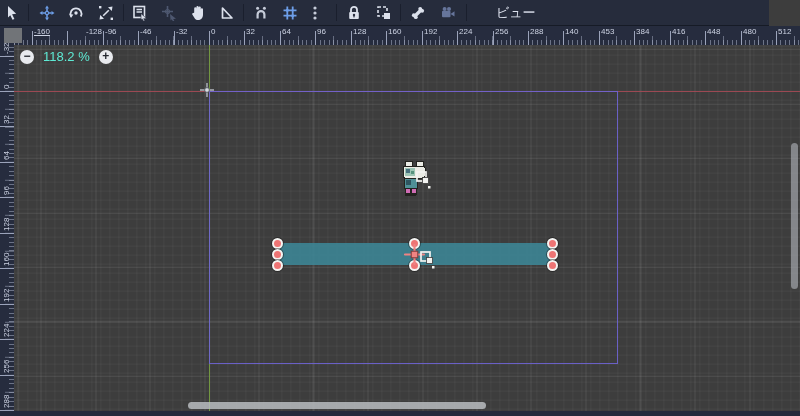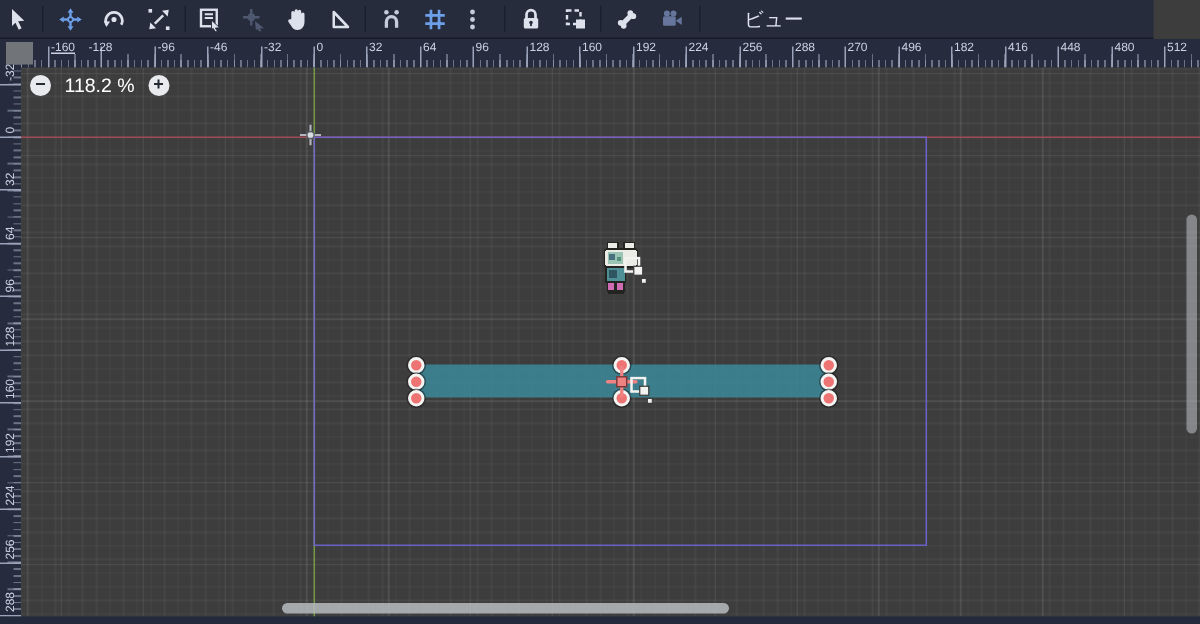--- a/index.html
+++ b/index.html
@@ -68,21 +68,21 @@
             box-shadow:0 0 0 1px rgba(20,20,20,.45); z-index:8; }
   .gizmo { position:absolute; left:403px; top:243px; z-index:9; }
   .badge { position:absolute; z-index:10; }
   .sprite { position:absolute; left:401px; top:161px; z-index:7; }
 
   
   .zoom-ctrl { position:absolute; left:20px; top:48px; height:17px; display:flex;
                align-items:center; gap:9px; z-index:20; }
   .zoom-btn { width:14px; height:14px; border-radius:50%; background:#e8eaee; color:#23272f;
               font-size:12px; font-weight:bold; line-height:13px; text-align:center; }
-  .zoom-val { color:#ffffff; font-size:13px; }
+  .zoom-val { color:#5eead4; font-size:13px; }
 
   
   .h-scroll-thumb { position:absolute; left:188px; top:402px; width:298px; height:7px;
                     border-radius:3.5px; background:rgba(185,188,192,.85); z-index:15; }
   .v-scroll-thumb { position:absolute; left:791px; top:143px; width:7px; height:146px;
                     border-radius:3.5px; background:rgba(170,174,180,.65); z-index:15; }
   .bottom-strip { position:absolute; left:0; top:411px; width:800px; height:5px;
                   background:#232a3c; z-index:25; }
 
   svg { display:block; }
@@ -144,21 +144,21 @@
       <rect x="12" y="15" width="2.5" height="2.5" fill="#f2f2f0"></rect>
     </svg>
   </div>
 
   <div class="h-ruler">
     <div class="medium"></div>
     <div class="minor"></div>
   <div class="h-tick" style="left: 18px;"></div>
       <span class="h-label" style="left: 20px; text-decoration: underline;">-160</span>
       <div class="h-tick" style="left: 53px;"></div>
-      <span class="h-label" style="left: 45px;">-128</span>
+      <span class="h-label" style="left: 72px;">-128</span>
       <div class="h-tick" style="left: 89px;"></div>
       <span class="h-label" style="left: 91px;">-96</span>
       <div class="h-tick" style="left: 124px;"></div>
       <span class="h-label" style="left: 126px;">-46</span>
       <div class="h-tick" style="left: 160px;"></div>
       <span class="h-label" style="left: 162px;">-32</span>
       <div class="h-tick" style="left: 195px;"></div>
       <span class="h-label" style="left: 197px;">0</span>
       <div class="h-tick" style="left: 230px;"></div>
       <span class="h-label" style="left: 232px;">32</span>
@@ -172,25 +172,25 @@
       <span class="h-label" style="left: 374px;">160</span>
       <div class="h-tick" style="left: 408px;"></div>
       <span class="h-label" style="left: 410px;">192</span>
       <div class="h-tick" style="left: 443px;"></div>
       <span class="h-label" style="left: 445px;">224</span>
       <div class="h-tick" style="left: 479px;"></div>
       <span class="h-label" style="left: 481px;">256</span>
       <div class="h-tick" style="left: 514px;"></div>
       <span class="h-label" style="left: 516px;">288</span>
       <div class="h-tick" style="left: 549px;"></div>
-      <span class="h-label" style="left: 551px;">270</span>
+      <span class="h-label" style="left: 551px;">140</span>
       <div class="h-tick" style="left: 585px;"></div>
-      <span class="h-label" style="left: 587px;">496</span>
+      <span class="h-label" style="left: 587px;">453</span>
       <div class="h-tick" style="left: 620px;"></div>
-      <span class="h-label" style="left: 622px;">182</span>
+      <span class="h-label" style="left: 622px;">384</span>
       <div class="h-tick" style="left: 656px;"></div>
       <span class="h-label" style="left: 658px;">416</span>
       <div class="h-tick" style="left: 691px;"></div>
       <span class="h-label" style="left: 693px; text-align: center;">448</span>
       <div class="h-tick" style="left: 727px;"></div>
       <span class="h-label" style="left: 729px;">480</span>
       <div class="h-tick" style="left: 762px;"></div>
       <span class="h-label" style="left: 764px;">512</span>
     </div>
   <div class="v-ruler">

